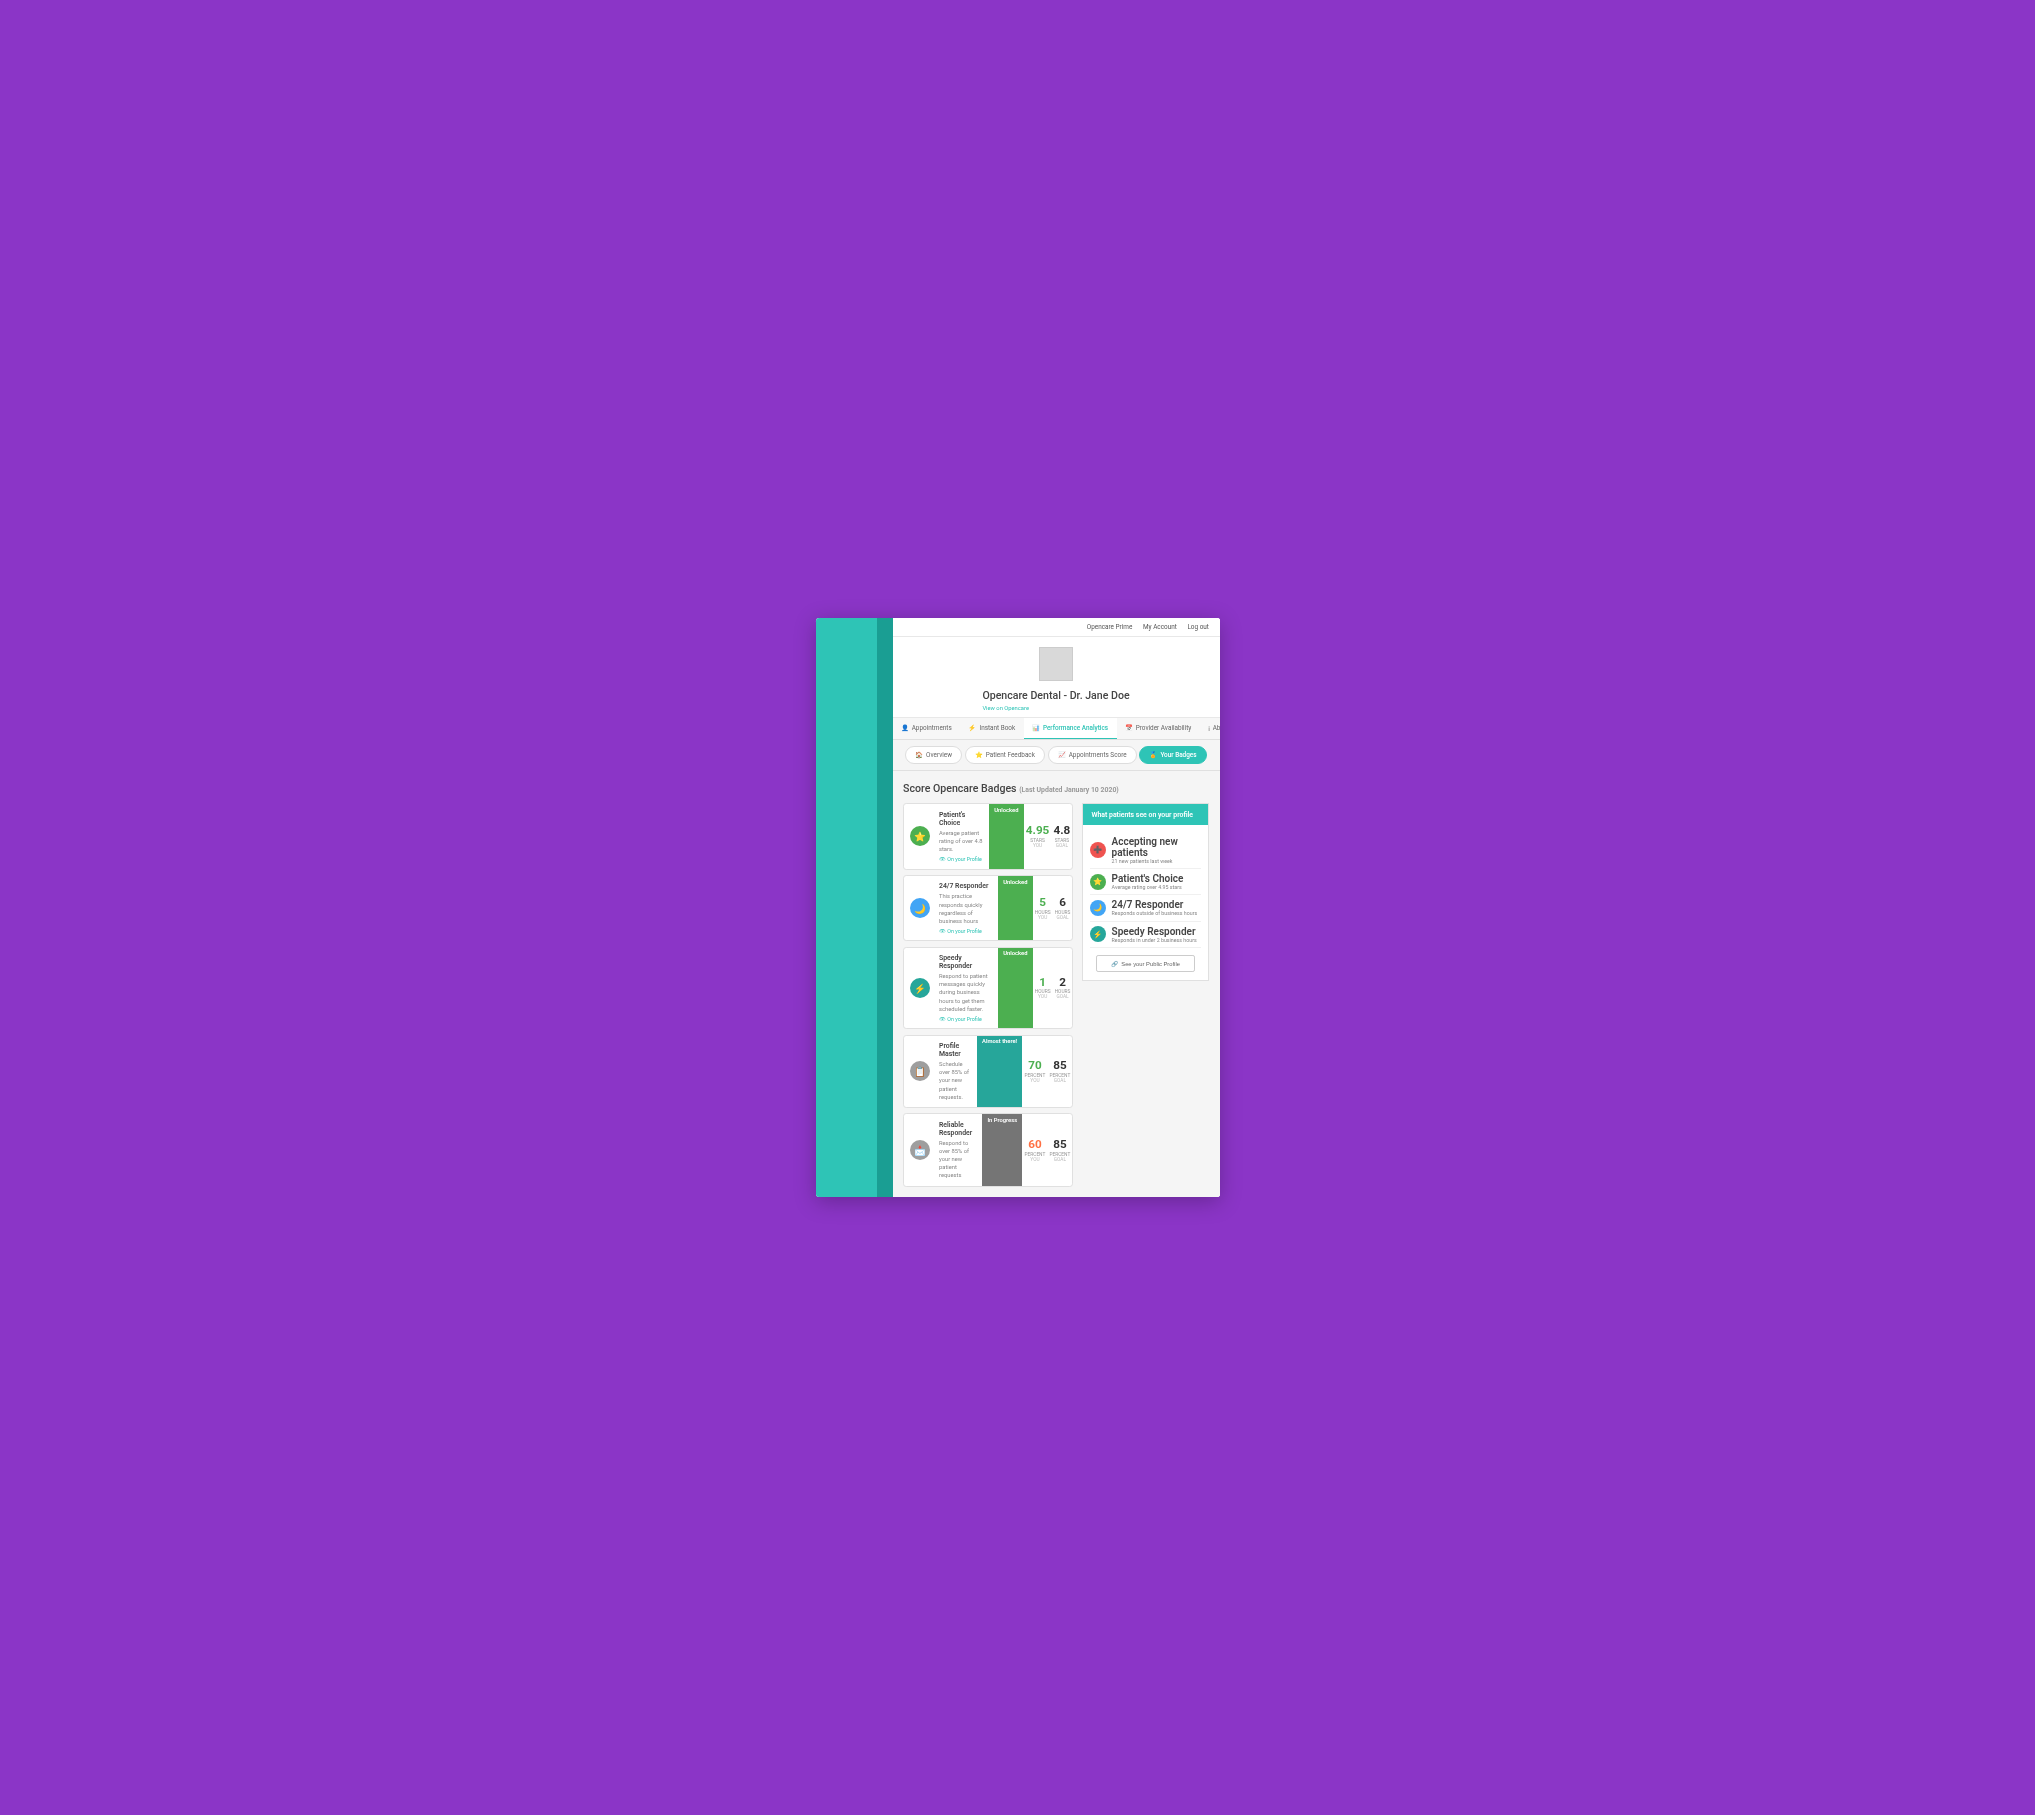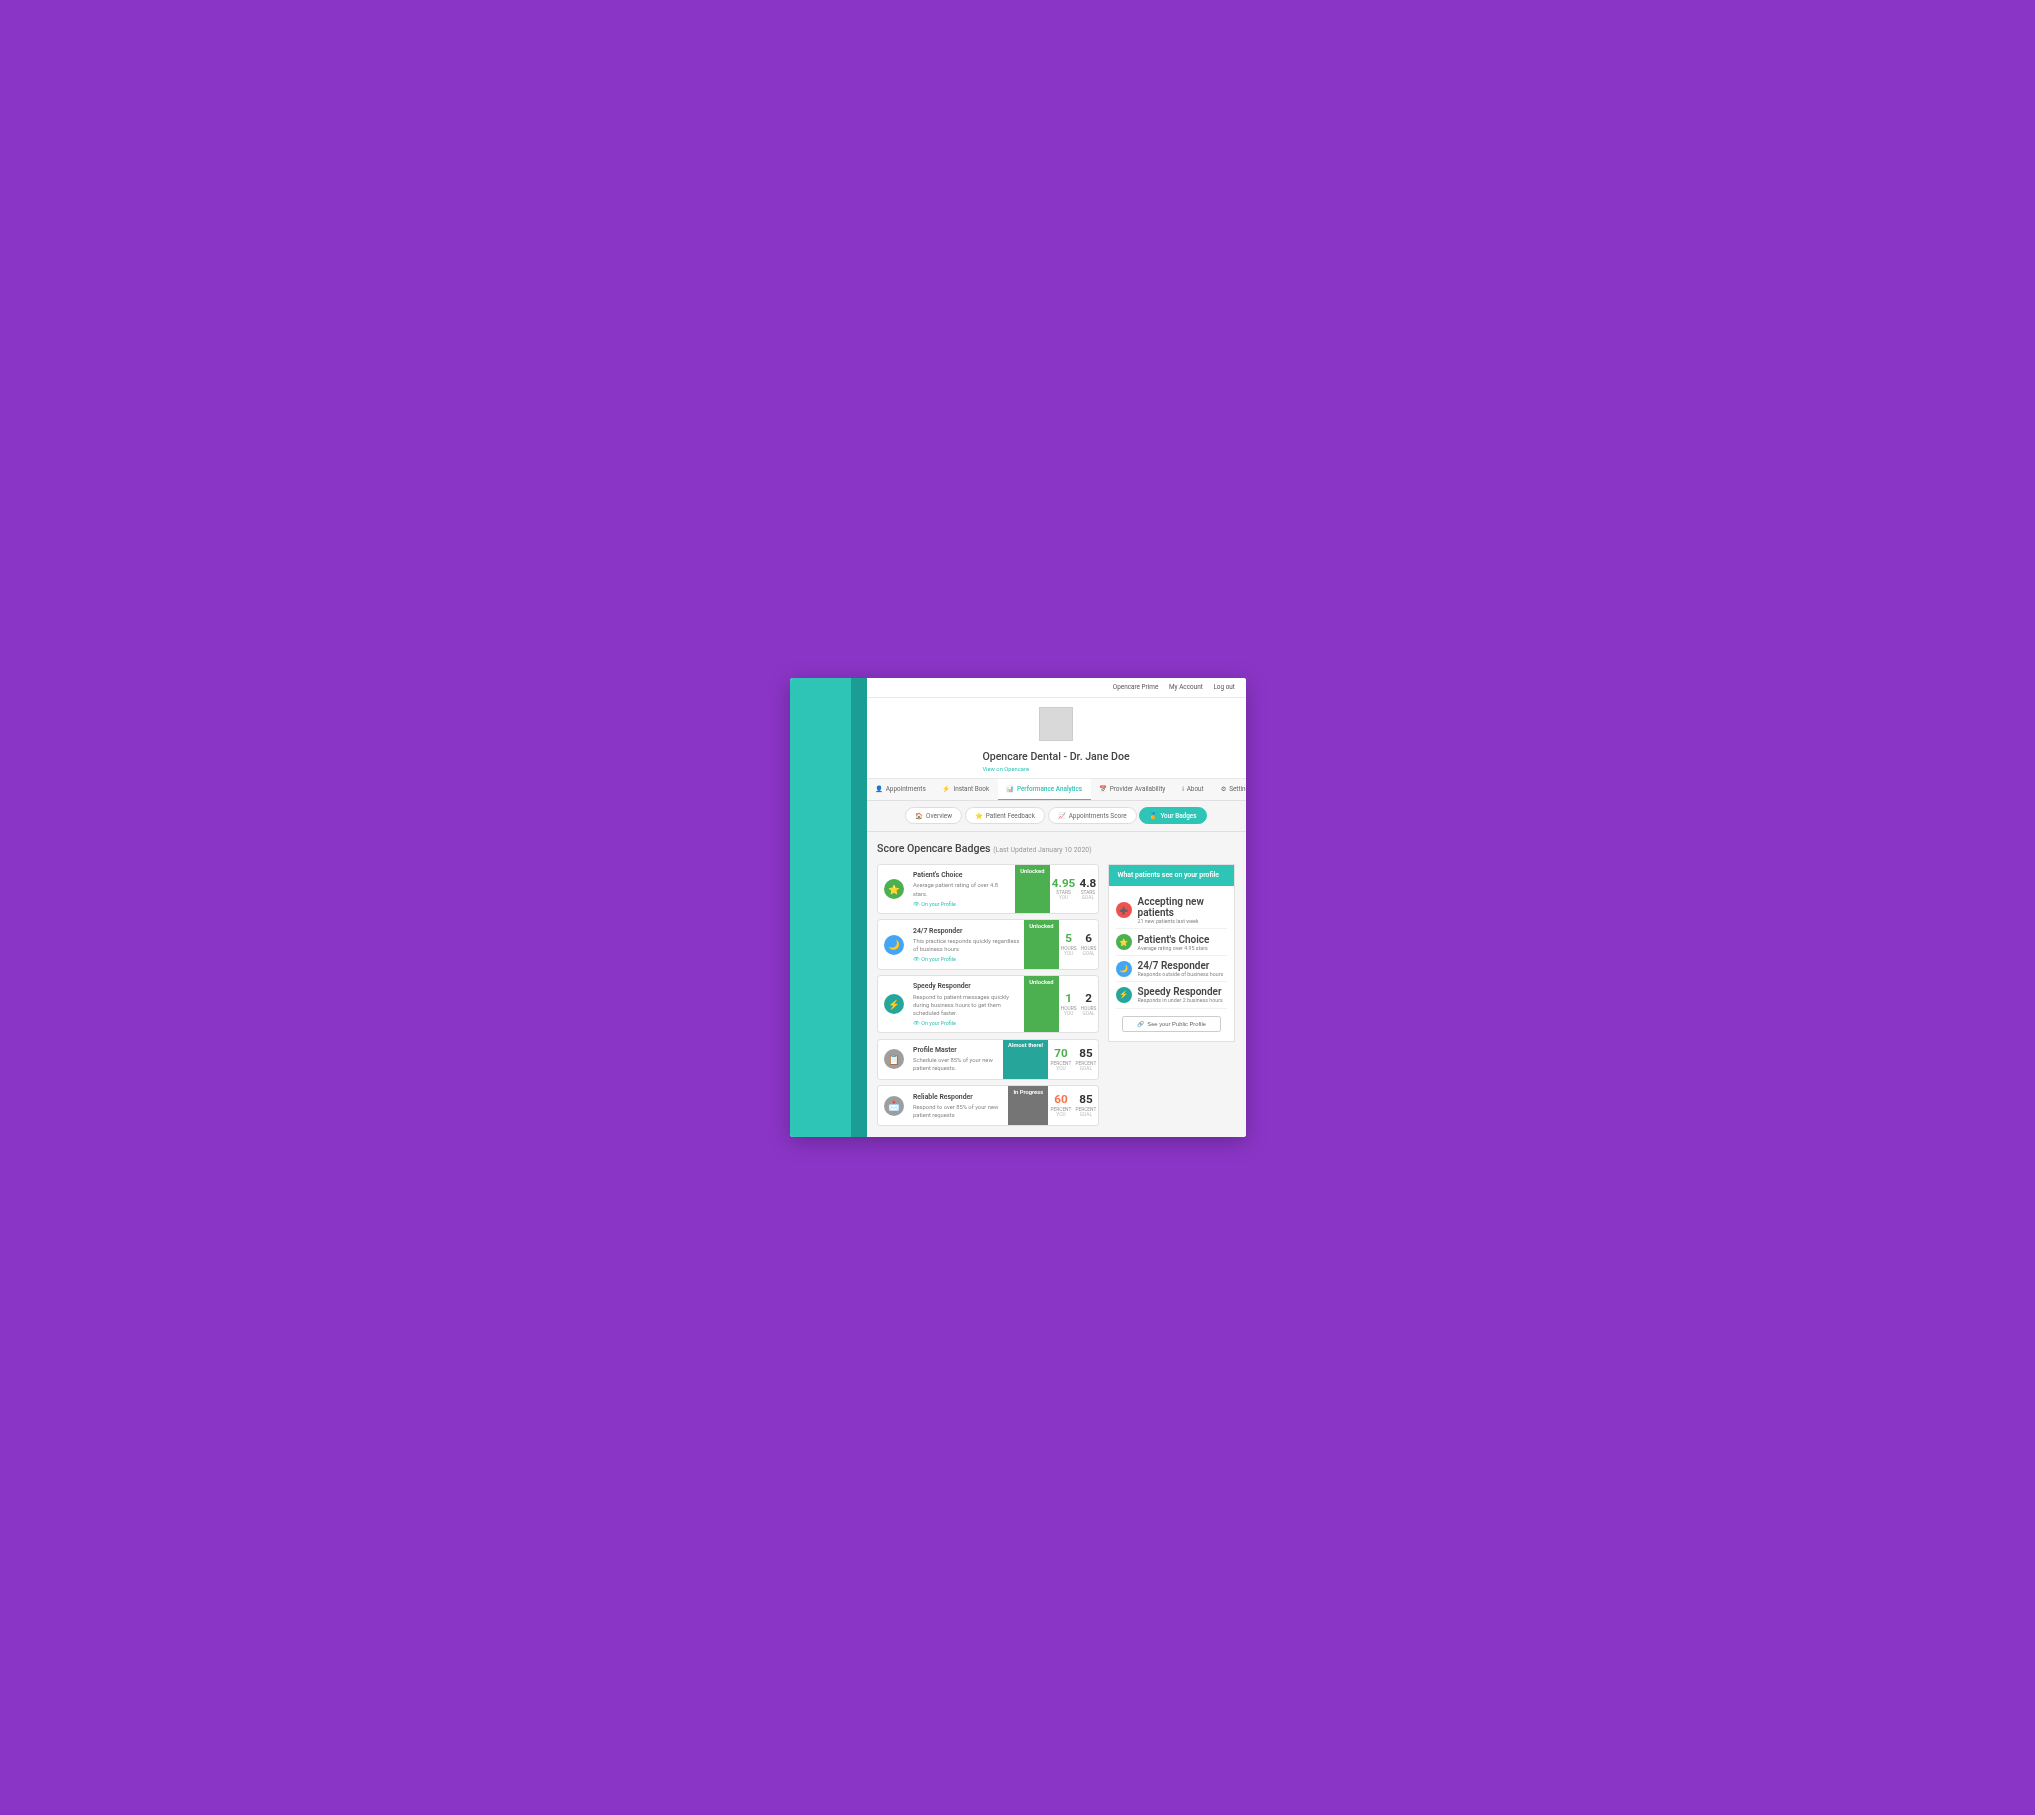--- a/index.html
+++ b/index.html
@@ -6,21 +6,21 @@
     body {
       background: #8b35c7;
       min-height: 100vh;
       display: flex;
       align-items: center;
       justify-content: center;
       font-family: -apple-system, BlinkMacSystemFont, 'Segoe UI', Roboto, sans-serif;
     }
     .outer-wrapper {
       position: relative;
-      width: 456px;
+      width: 404px;
       background: #fff;
       border-radius: 3.2px;
       box-shadow: 0 4.2px 21px rgba(0,0,0,0.25);
       overflow: hidden;
     }
     
     .sidebar-deco {
       position: absolute;
       top: 0; left: 0;
       width: 61px;
@@ -143,21 +143,21 @@
     }
     .page-title {
       font-size: 10.6px;
       color: #444;
       font-weight: 500;
       margin-bottom: 8.5px;
     }
     .page-title .last-updated {
       font-size: 6.9px;
       color: #999;
-      font-weight: 400;
+      font-weight: 700;
     }
     
     .two-col {
       display: flex;
       gap: 8.5px;
       align-items: flex-start;
     }
     .badges-col {
       flex: 1;
       display: flex;

